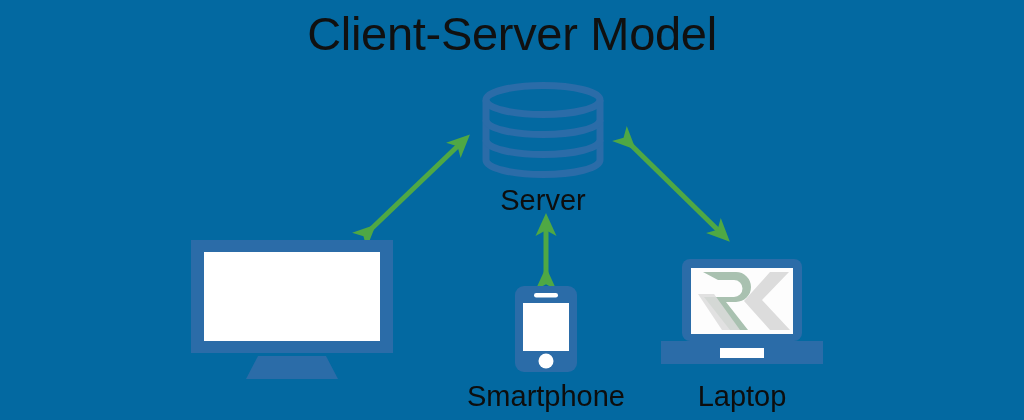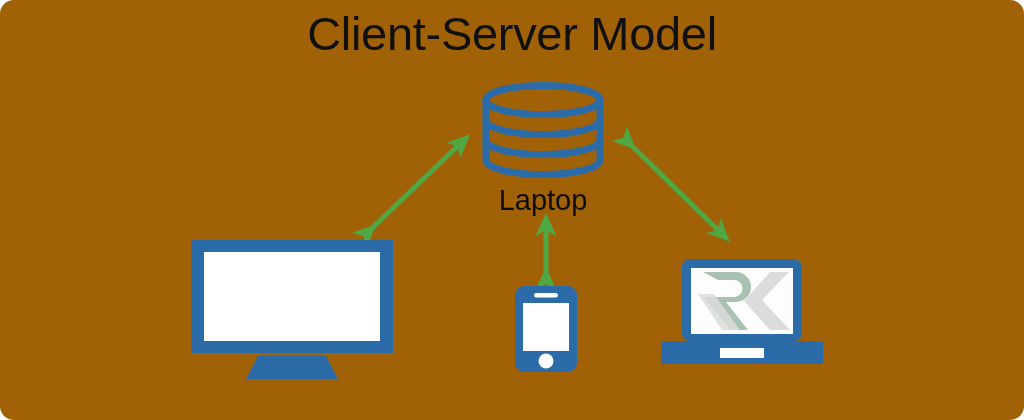--- a/index.html
+++ b/index.html
@@ -7,23 +7,22 @@
     padding: 0;
     background: #ffffff;
   }
   body {
     font-family: "Liberation Sans", sans-serif;
   }
   #stage {
     position: relative;
     width: 1024px;
     height: 420px;
-    background: #a16207;
+    background: #0369a1;
     overflow: hidden;
-    border-radius: 14px;
   }
   .title {
     position: absolute;
     left: 0;
     top: 8px;
     width: 1024px;
     text-align: center;
     font-size: 47px;
     font-weight: 400;
     color: #101010;
@@ -98,21 +97,21 @@
         <path d="M122,18 L122,78"></path>
 
         <path d="M8,78 A57,14.5 0 0 0 122,78"></path>
 
         <path d="M8,38 A57,14.5 0 0 0 122,38"></path>
 
         <path d="M8,58 A57,14.5 0 0 0 122,58"></path>
       </g>
     </svg>
   </div>
-  <div class="node-label label-server">Laptop</div>
+  <div class="node-label label-server">Server</div>
 
   <div class="icon-box icon-pc">
     <svg viewBox="0 0 212 146" width="212" height="146">
 
       <rect x="5" y="4" width="202" height="113" fill="#2B6CA8"></rect>
 
       <rect x="18" y="16" width="176" height="89" fill="#ffffff"></rect>
 
       <path d="M72,120 L140,120 L152,143 L60,143 Z" fill="#2B6CA8"></path>
     </svg>
@@ -123,20 +122,21 @@
 
       <rect x="3" y="2" width="62" height="86" rx="9" ry="9" fill="#2B6CA8"></rect>
 
       <rect x="22" y="9" width="24" height="4.5" rx="2.2" ry="2.2" fill="#ffffff"></rect>
 
       <rect x="11" y="19" width="46" height="48" fill="#ffffff"></rect>
 
       <circle cx="34" cy="77" r="7.5" fill="#ffffff"></circle>
     </svg>
   </div>
+  <div class="node-label label-phone">Smartphone</div>
 
   <div class="icon-box icon-laptop">
     <svg viewBox="0 0 168 110" width="168" height="110">
 
       <rect x="24" y="3" width="120" height="82" rx="8" ry="8" fill="#2B6CA8"></rect>
 
       <rect x="33" y="12" width="102" height="66" fill="#fdfdfd"></rect>
 
       <g>
 
@@ -146,14 +146,15 @@
                  A7.5,7.5 0 0 0 76,24 L60,24 Z" fill="#A9C1B0"></path>
 
         <path d="M40,38 L56,38 L82,74 L64,74 Z" fill="#DCDCDC" opacity="0.85"></path>
       </g>
 
       <rect x="3" y="85" width="162" height="23" fill="#2B6CA8"></rect>
 
       <rect x="62" y="92" width="44" height="10" fill="#ffffff"></rect>
     </svg>
   </div>
+  <div class="node-label label-laptop">Laptop</div>
 
 </div>
 
 </body></html>

